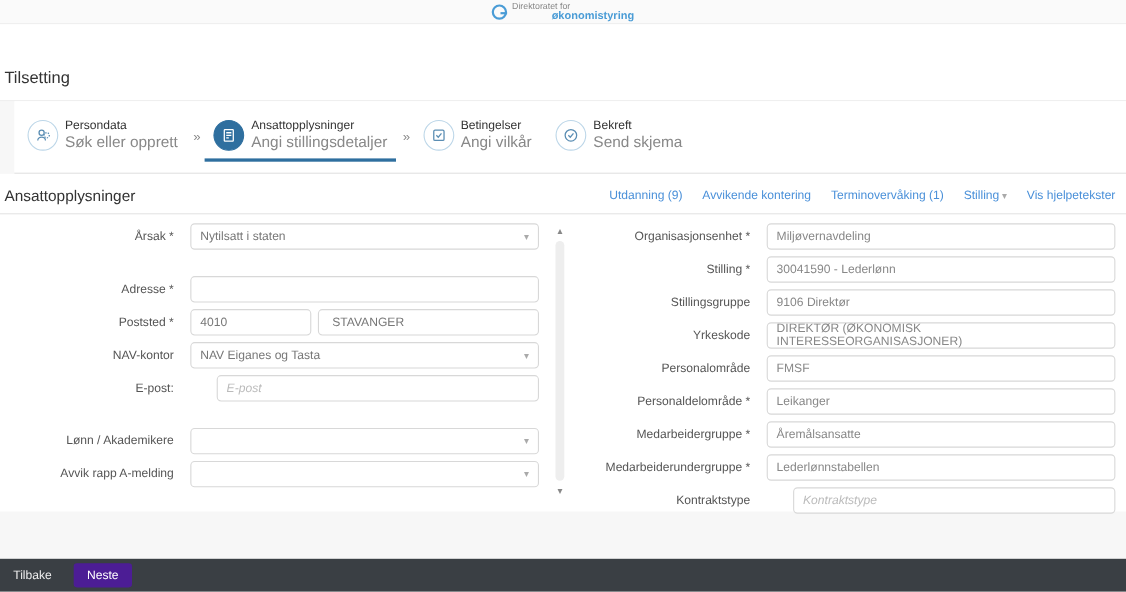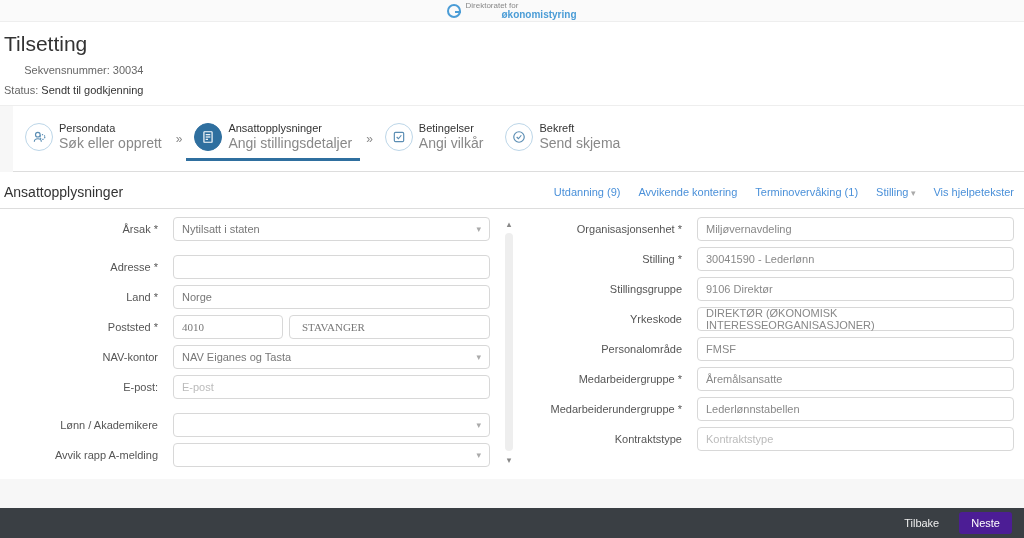--- a/index.html
+++ b/index.html
@@ -32,21 +32,21 @@
       width: 14px; height: 14px; border: 2px solid #4a9cd6; border-radius: 50%;
       position: relative;
     }
     .brand-swirl::after { content:""; position:absolute; width:6px; height:2px; background:#4a9cd6; right:-2px; top:5px; }
 
     .page-header {
       padding: 10px 10px 6px 4px;
       background: #fff;
       border-bottom: 1px solid #eee;
     }
-    .page-title { font-size: 21px; color: #333; margin-bottom: 6px; font-weight: normal; }
+    .page-title { font-size: 15px; color: #333; margin-bottom: 6px; font-weight: normal; margin-top: 30px; }
     .meta-row { display: flex; justify-content: space-between; font-size: 11px; color: #666; line-height: 1.6; }
     .meta-left { display:flex; flex-direction: column; gap:2px;}
     .meta-right { display:flex; flex-direction: column; align-items: flex-end; gap:2px;}
     .status-value { color:#333; }
 
     .wizard {
       display: flex;
       align-items: center;
       padding: 10px 4px;
       background: #fff;
@@ -116,32 +116,32 @@
       padding: 0 8px;
       font-size: 11px;
       color:#777;
       display:flex; align-items:center;
       position:relative;
     }
     .control.select::after {
       content:"\25BE"; position:absolute; right:8px; color:#aaa; font-size:9px;
     }
     .control.readonly { color:#888; }
-    .control.placeholder { color:#bbb; }
-    .dual { display:flex; gap:6px; flex:1;font-family:Liberation Serif, serif;}
+    .control.placeholder { color:#bbb; font-style: italic; margin-left: 24px;}
+    .dual { display:flex; gap:6px; flex:1;}
     .dual .control:first-child{ flex:0 0 110px;}
     .dual .control:last-child{ flex:1;padding-left:12px;}
 
     .footer {
       position:absolute;
       left:0; right:0; bottom:0;
       height: 30px;
       background:#3a3f44;
-      display:flex; align-items:center; justify-content:flex-end;
-      padding: 0 12px;
+      display:flex; align-items:center; 
+      padding: 0 0;
       gap:8px;
     }
     .btn { height:22px; padding:0 12px; border-radius:3px; font-size:11px; display:flex; align-items:center; cursor:pointer; border:none;}
     .btn-ghost { background:transparent; color:#eee; }
     .btn-primary { background:#4c1d95; color:#fff; }
   </style>
 </head>
 <body>
 
 <div class="brand-bar">
@@ -150,30 +150,20 @@
     <span style="line-height:1;">
       <span style="display:block;font-size:8px;color:#888;">Direktoratet for</span>
       <span style="display:block;font-size:10px;font-weight:bold;margin-left:36px;">økonomistyring</span>
     </span>
   </div>
 </div>
 
 <div class="page-header">
   <div class="page-title">Tilsetting</div>
   <div class="meta-row">
-    <div class="meta-right">
-      <div>
-        <span>Sekvensnummer:</span>
-        <span>30034</span>
-      </div>
-      <div>
-        <span>Status:</span>
-        <span class="status-value">Sendt til godkjenning</span>
-      </div>
-    </div>
   </div>
 </div>
 
 <div class="wizard">
   <div class="step">
     <div class="step-icon">
       <svg width="14" height="14" viewBox="0 0 24 24" fill="none" stroke="currentColor" stroke-width="2">
           <circle cx="10" cy="8" r="4"></circle>
           <path d="M4 20c0-3 3-5 6-5s6 2 6 5"></path>
           <circle cx="18" cy="12" r="4" stroke-dasharray="2"></circle>
@@ -243,24 +233,20 @@
     <div class="field-row">
       <div class="field-label req">Årsak</div>
       <div class="control select">Nytilsatt i staten</div>
     </div>
     <div class="field-row spacer"></div>
     <div class="field-row">
       <div class="field-label req">Adresse</div>
       <div class="control"></div>
     </div>
     <div class="field-row">
-      <div class="field-label req">Land</div>
-      <div class="control">Norge</div>
-    </div>
-    <div class="field-row">
       <div class="field-label req">Poststed</div>
       <div class="dual">
         <div class="control">4010</div>
         <div class="control">STAVANGER</div>
       </div>
     </div>
     <div class="field-row">
       <div class="field-label">NAV-kontor</div>
       <div class="control select">NAV Eiganes og Tasta</div>
     </div>
@@ -300,20 +286,24 @@
     </div>
     <div class="field-row">
       <div class="field-label">Yrkeskode</div>
       <div class="control readonly">DIREKTØR (ØKONOMISK INTERESSEORGANISASJONER)</div>
     </div>
     <div class="field-row">
       <div class="field-label">Personalområde</div>
       <div class="control readonly">FMSF</div>
     </div>
     <div class="field-row">
+      <div class="field-label req">Personaldelområde</div>
+      <div class="control readonly">Leikanger</div>
+    </div>
+    <div class="field-row">
       <div class="field-label req">Medarbeidergruppe</div>
       <div class="control readonly">Åremålsansatte</div>
     </div>
     <div class="field-row">
       <div class="field-label req">Medarbeiderundergruppe</div>
       <div class="control readonly">Lederlønnstabellen</div>
     </div>
     <div class="field-row">
       <div class="field-label">Kontraktstype</div>
       <div class="control placeholder">Kontraktstype</div>

